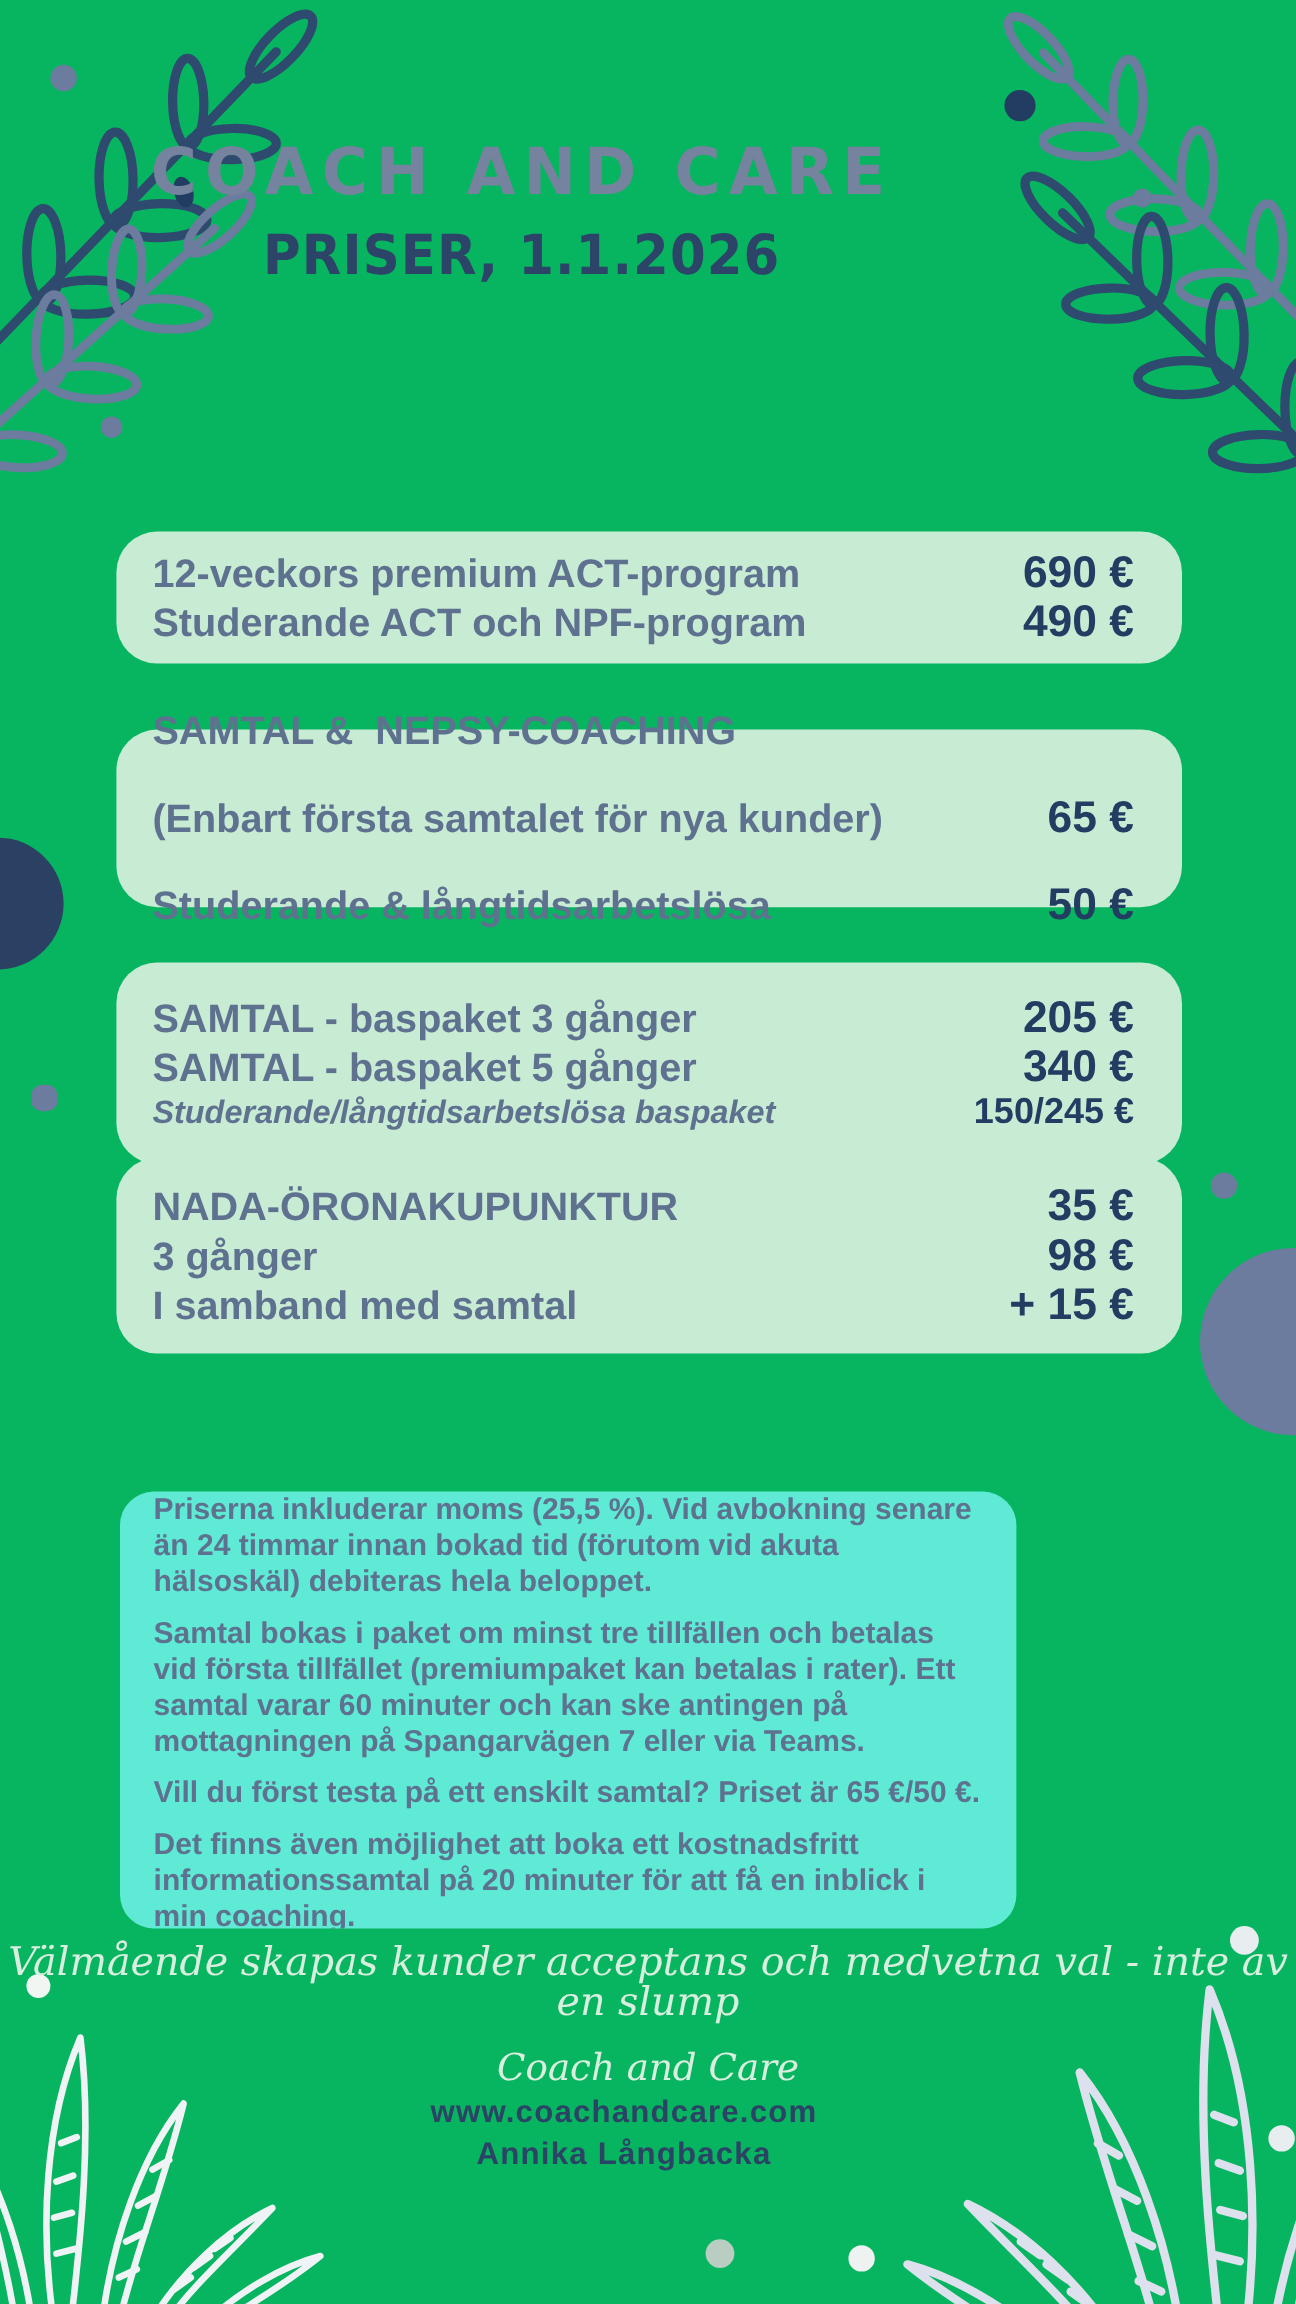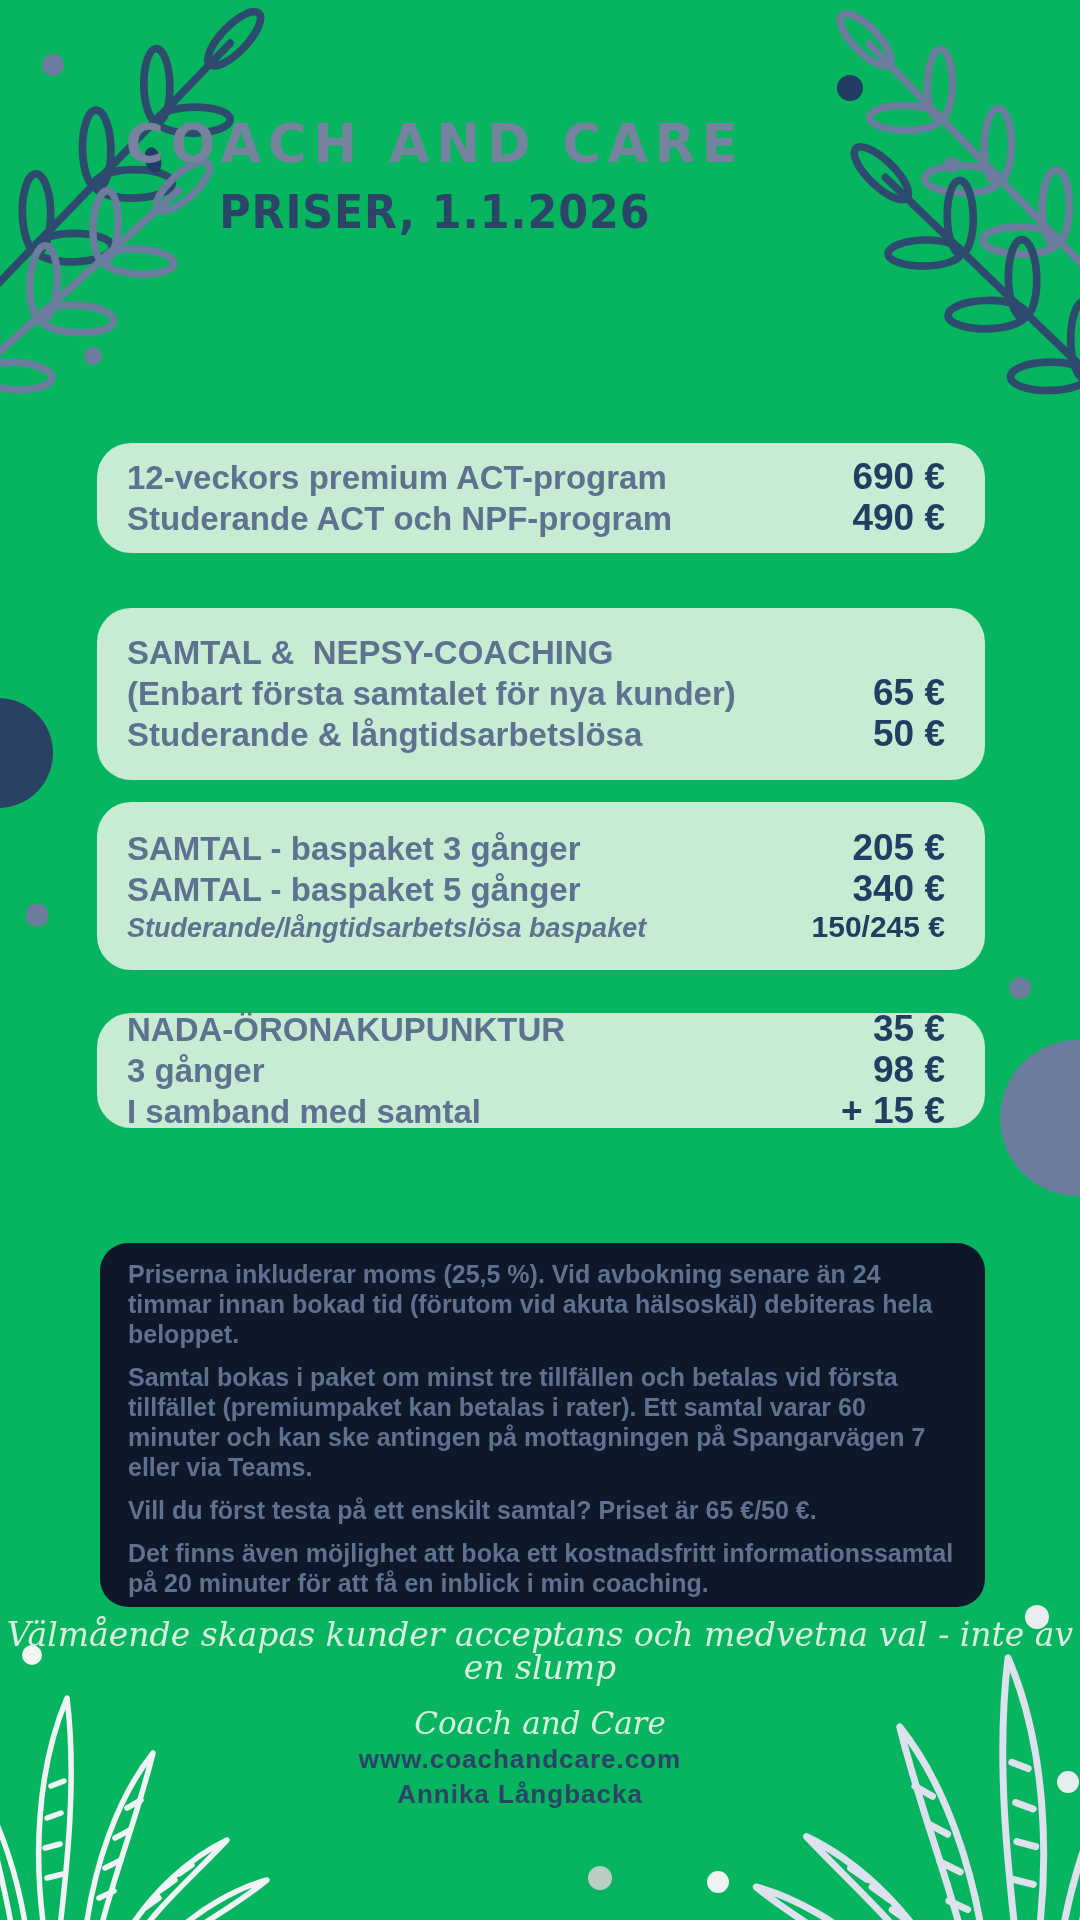--- a/index.html
+++ b/index.html
@@ -34,23 +34,23 @@
   }
   .prow{display:flex;justify-content:space-between;align-items:baseline;line-height:40px;}
   .lbl{font-size:33px;font-weight:700;color:#5e7290;white-space:pre-wrap;}
   .prc{font-size:37px;font-weight:700;color:#223c62;white-space:nowrap;}
   .prow.small{line-height:34px;}
   .prow.small .lbl{font-size:27px;font-style:italic;}
   .prow.small .prc{font-size:30px;}
 
   
   .terms{
-    position:absolute;left:100px;top:1243px;width:885px;height:364px;
-    background:#0f172a;border-radius:28px;box-sizing:border-box;
-    padding:16px 28px;overflow:hidden;
+    position:absolute;left:100px;top:1243px;width:747px;height:364px;
+    background:#5eead4;border-radius:28px;box-sizing:border-box;
+    padding:0 28px;overflow:hidden;
   }
   .terms p{
     margin:0 0 13px 0;font-size:25px;line-height:30px;font-weight:700;color:#5e7290;
   }
 
   
   .quote-wrap{position:absolute;top:1618px;left:0;width:1080px;text-align:center;color:#d8eede;
     font-family:"DejaVu Serif", serif;font-style:italic;}
   .quote-1{font-size:33px;line-height:1;margin:0 0 24px 0;}
   .quote-2{font-size:31px;line-height:1;margin:0;}
@@ -138,21 +138,21 @@
       <div class="prow">
         <span class="lbl">12-veckors premium ACT-program</span>
         <span class="prc">690 €</span>
       </div>
       <div class="prow">
         <span class="lbl">Studerande ACT och NPF-program</span>
         <span class="prc">490 €</span>
       </div>
     </div>
 
-    <div class="card" style="top:608px;height:172px;">
+    <div class="card" style="top:608px;height:148px;gap:32px;">
       <div class="prow">
         <span class="lbl">SAMTAL &amp;  NEPSY-COACHING</span>
         <span class="prc"></span>
       </div>
       <div class="prow">
         <span class="lbl">(Enbart första samtalet för nya kunder)</span>
         <span class="prc">65 €</span>
       </div>
       <div class="prow">
         <span class="lbl">Studerande &amp; långtidsarbetslösa</span>
@@ -168,21 +168,21 @@
       <div class="prow">
         <span class="lbl">SAMTAL - baspaket 5 gånger</span>
         <span class="prc">340 €</span>
       </div>
       <div class="prow small">
         <span class="lbl">Studerande/långtidsarbetslösa baspaket</span>
         <span class="prc">150/245 €</span>
       </div>
     </div>
 
-    <div class="card" style="top:1013px;height:115px;">
+    <div class="card" style="top:965px;height:163px;">
       <div class="prow">
         <span class="lbl">NADA-ÖRONAKUPUNKTUR</span>
         <span class="prc">35 €</span>
       </div>
       <div class="prow">
         <span class="lbl">3 gånger</span>
         <span class="prc">98 €</span>
       </div>
       <div class="prow">
         <span class="lbl">I samband med samtal</span>

